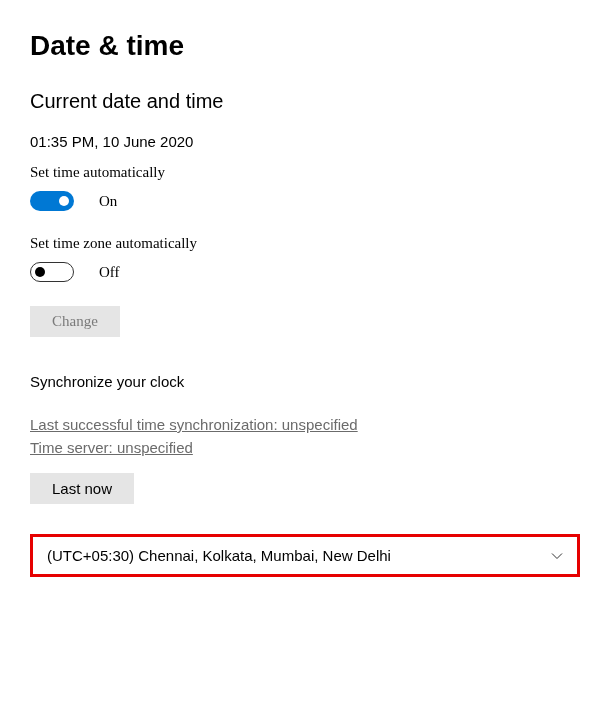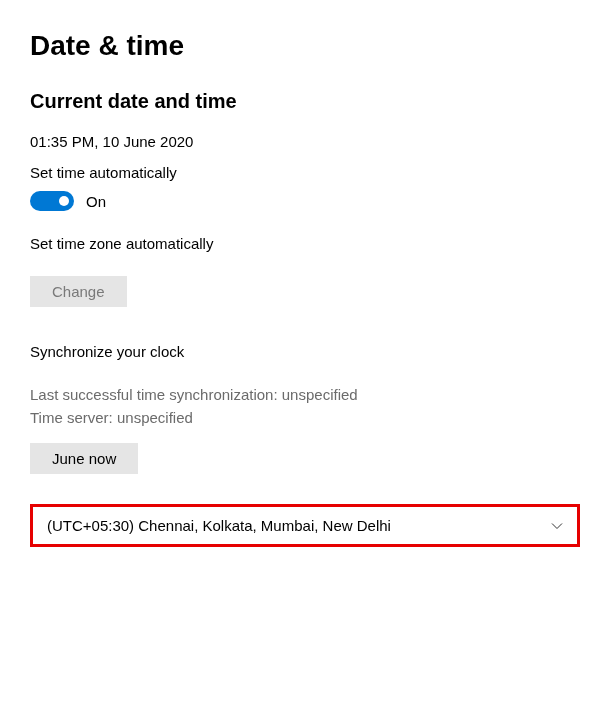--- a/index.html
+++ b/index.html
@@ -14,42 +14,43 @@
       overflow: hidden;
     }
     .page-title {
       font-size: 28px;
       font-weight: 600;
       margin-bottom: 28px;
       margin-top: 20px;
     }
     .section-title {
       font-size: 20px;
-      font-weight: 700;
+      font-weight: 400;
       margin-bottom: 20px;
       margin-top: 10px;
     }
     .subheading {
       font-size: 15px;
       font-weight: 400;
       color: #000;
       margin-bottom: 10px;
     }
     .datetime-value {
       font-size: 15px;
       color: #000;
       margin-bottom: 14px;
     }
     .setting-block {
       margin-bottom: 24px;
+      font-family: Liberation Serif, serif;
     }
     .toggle-row {
       display: flex;
       align-items: center;
-      gap: 12px;
+      gap: 25px;
     }
     .toggle {
       width: 44px;
       height: 20px;
       border-radius: 10px;
       position: relative;
       cursor: pointer;
       flex-shrink: 0;
     }
     .toggle.on {
@@ -97,20 +98,21 @@
       margin-top: 36px;
       margin-bottom: 30px;
     }
     .sync-section .subheading {
       margin-bottom: 24px;
     }
     .info-line {
       color: #6b6b6b;
       font-size: 15px;
       line-height: 1.5;
+      text-decoration: underline;
     }
     .sync-btn-wrap {
       margin-top: 14px;
     }
     .tz-section {
       margin-top: 30px;
     }
     .tz-highlight {
       border: 3px solid #e60000;
       padding: 2px;
@@ -146,32 +148,38 @@
   <div class="toggle-row">
     <div class="toggle on">
       <div class="toggle-knob"></div>
     </div>
     <span class="toggle-label">On</span>
   </div>
 </div>
 
 <div class="setting-block">
   <div class="subheading">Set time zone automatically</div>
+  <div class="toggle-row">
+    <div class="toggle off">
+      <div class="toggle-knob"></div>
+    </div>
+    <span class="toggle-label">Off</span>
+  </div>
 </div>
 
 <div class="setting-block">
   <button class="button disabled">Change</button>
 </div>
 
 <div class="sync-section">
   <div class="subheading">Synchronize your clock</div>
   <div class="info-line">Last successful time synchronization: unspecified</div>
   <div class="info-line">Time server: unspecified</div>
   <div class="sync-btn-wrap">
-    <button class="button">June now</button>
+    <button class="button">Last now</button>
   </div>
 </div>
 
 <div class="tz-section">
   <div class="tz-highlight">
     <div class="dropdown">
       <span>(UTC+05:30) Chennai, Kolkata, Mumbai, New Delhi</span>
       <svg class="chevron" viewBox="0 0 12 12">
         <path d="M1 3.5 L6 8.5 L11 3.5" stroke="#333" stroke-width="1" fill="none"></path>
       </svg>

